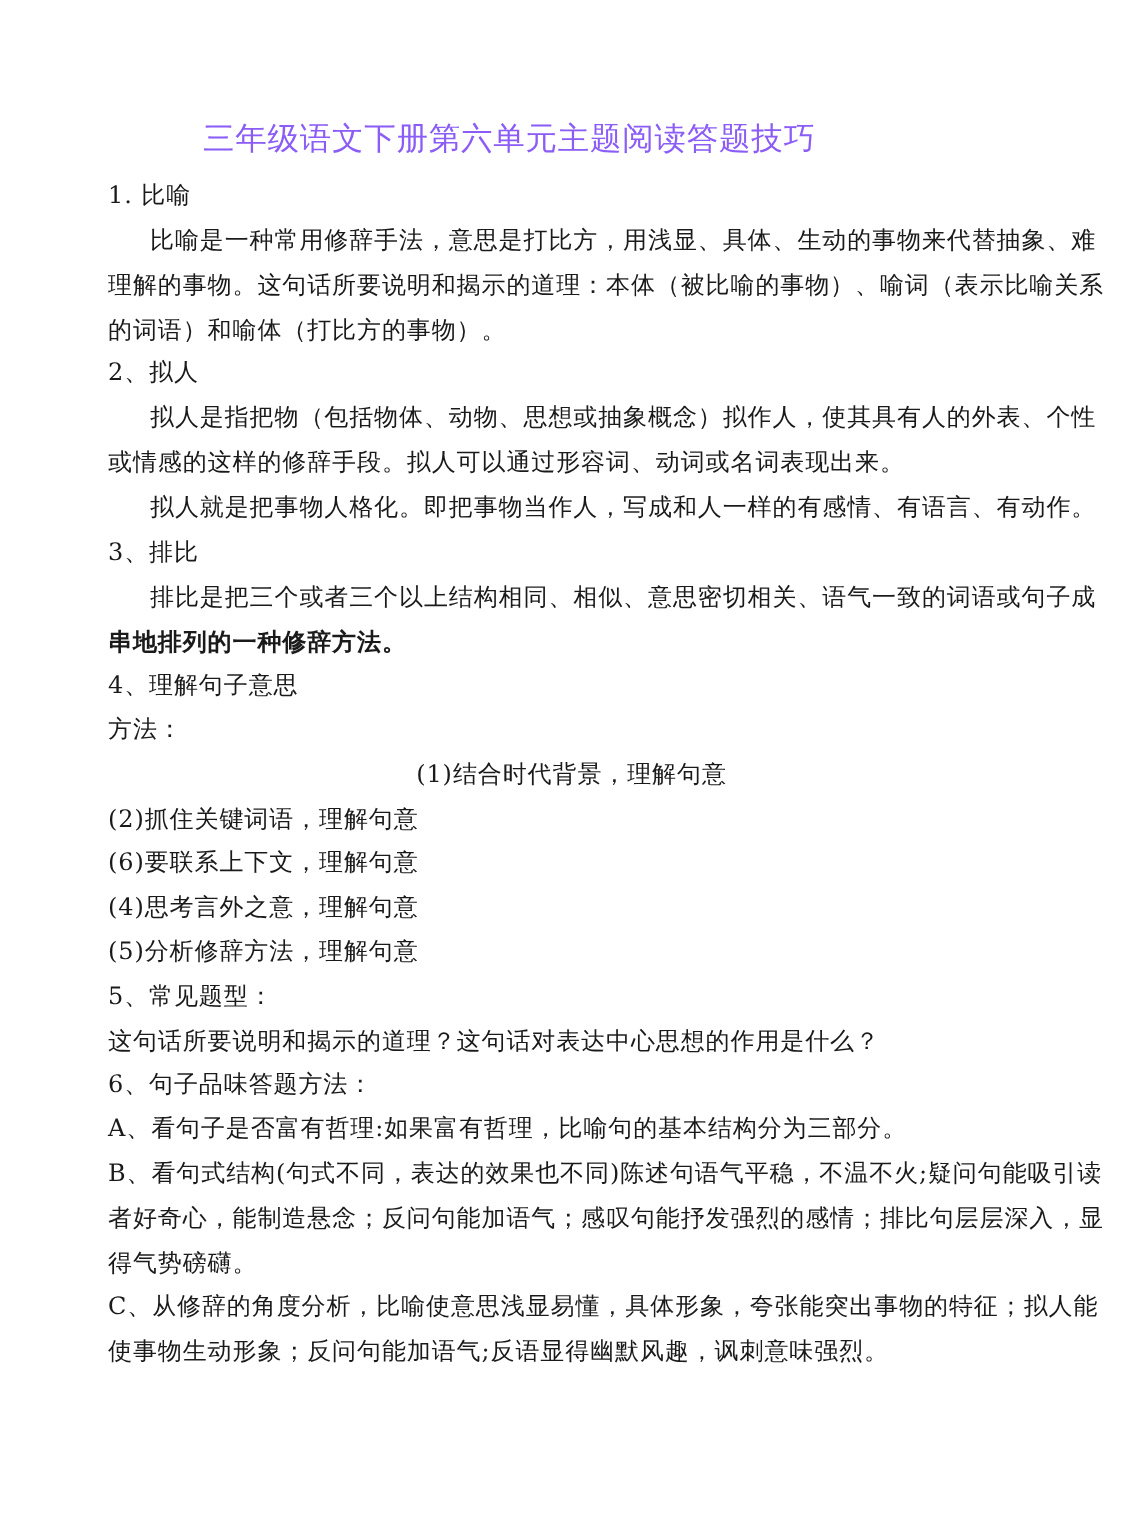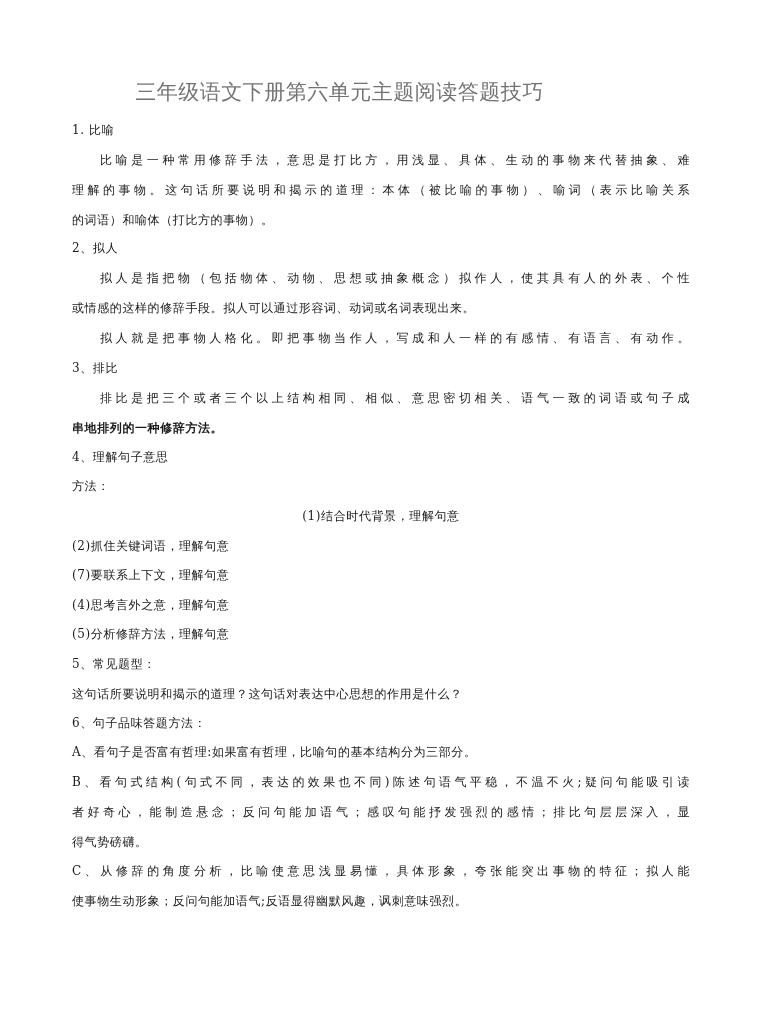--- a/index.html
+++ b/index.html
@@ -4,26 +4,26 @@
 <style>
   html, body { margin: 0; padding: 0; background: #ffffff; }
   body {
     width: 761px; height: 1024px; position: relative; overflow: hidden;
     font-family: "DejaVu Serif", "Liberation Serif", serif;
     color: #1a1a1a;
   }
   .page { position: absolute; left: 0; top: 0; width: 761px; height: 1024px; }
   .title {
     position: absolute; left: 0; width: 679px; top: 78px;
-    text-align: center; font-size: 21px; color: #737373; letter-spacing: 0.5px;
+    text-align: center; font-size: 21px; color: #8b5cf6; letter-spacing: 0.5px;
     font-family: "DejaVu Sans", sans-serif; font-weight: normal;
   }
   .line {
     position: absolute; left: 72px; width: 618px;
-    font-size: 12px; line-height: 20px; white-space: nowrap;
+    font-size: 16px; line-height: 20px; white-space: nowrap;
     letter-spacing: 0.6px; color: #1a1a1a;
   }
   .indent { left: 100px; width: 590px; }
   .justify { text-align-last: justify; text-align: justify; }
 </style>
 </head>
 <body>
 
 <div class="page">
   <div class="title">三年级语文下册第六单元主题阅读答题技巧</div>
@@ -36,21 +36,21 @@
       <div class="line indent justify" style="top: 268px;">拟人是指把物（包括物体、动物、思想或抽象概念）拟作人，使其具有人的外表、个性</div>
       <div class="line" style="top: 298px;">或情感的这样的修辞手段。拟人可以通过形容词、动词或名词表现出来。</div>
       <div class="line indent justify" style="top: 328px;">拟人就是把事物人格化。即把事物当作人，写成和人一样的有感情、有语言、有动作。</div>
       <div class="line" style="top: 358px;">3、排比</div>
       <div class="line indent justify" style="top: 388px;">排比是把三个或者三个以上结构相同、相似、意思密切相关、语气一致的词语或句子成</div>
       <div class="line" style="top: 418px; font-weight: bold;">串地排列的一种修辞方法。</div>
       <div class="line" style="top: 447px;">4、理解句子意思</div>
       <div class="line" style="top: 476px;">方法：</div>
       <div class="line" style="top: 506px; text-align: center;">(1)结合时代背景，理解句意</div>
       <div class="line" style="top: 536px;">(2)抓住关键词语，理解句意</div>
-      <div class="line" style="top: 565px;">(7)要联系上下文，理解句意</div>
+      <div class="line" style="top: 565px;">(6)要联系上下文，理解句意</div>
       <div class="line" style="top: 595px;">(4)思考言外之意，理解句意</div>
       <div class="line" style="top: 624px;">(5)分析修辞方法，理解句意</div>
       <div class="line" style="top: 654px;">5、常见题型：</div>
       <div class="line" style="top: 684px;">这句话所要说明和揭示的道理？这句话对表达中心思想的作用是什么？</div>
       <div class="line" style="top: 713px;">6、句子品味答题方法：</div>
       <div class="line" style="top: 742px;">A、看句子是否富有哲理:如果富有哲理，比喻句的基本结构分为三部分。</div>
       <div class="line justify" style="top: 772px;">B、看句式结构(句式不同，表达的效果也不同)陈述句语气平稳，不温不火;疑问句能吸引读</div>
       <div class="line justify" style="top: 802px;">者好奇心，能制造悬念；反问句能加语气；感叹句能抒发强烈的感情；排比句层层深入，显</div>
       <div class="line" style="top: 832px;">得气势磅礴。</div>
       <div class="line justify" style="top: 861px;">C、从修辞的角度分析，比喻使意思浅显易懂，具体形象，夸张能突出事物的特征；拟人能</div>

